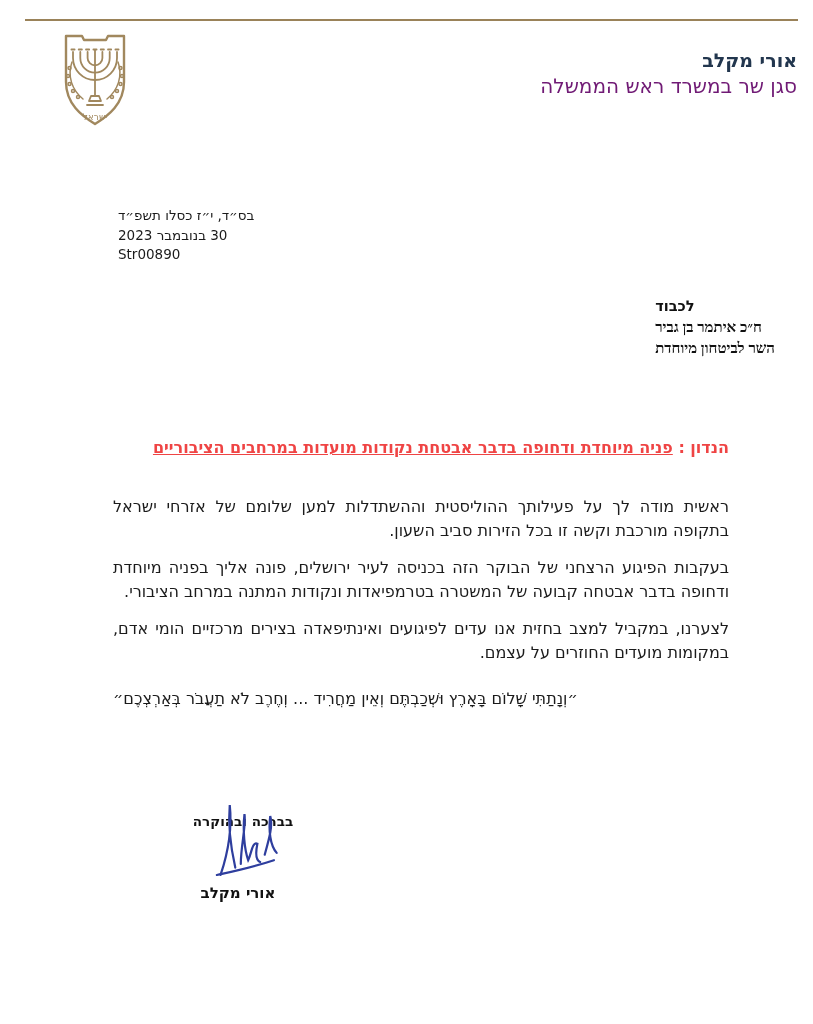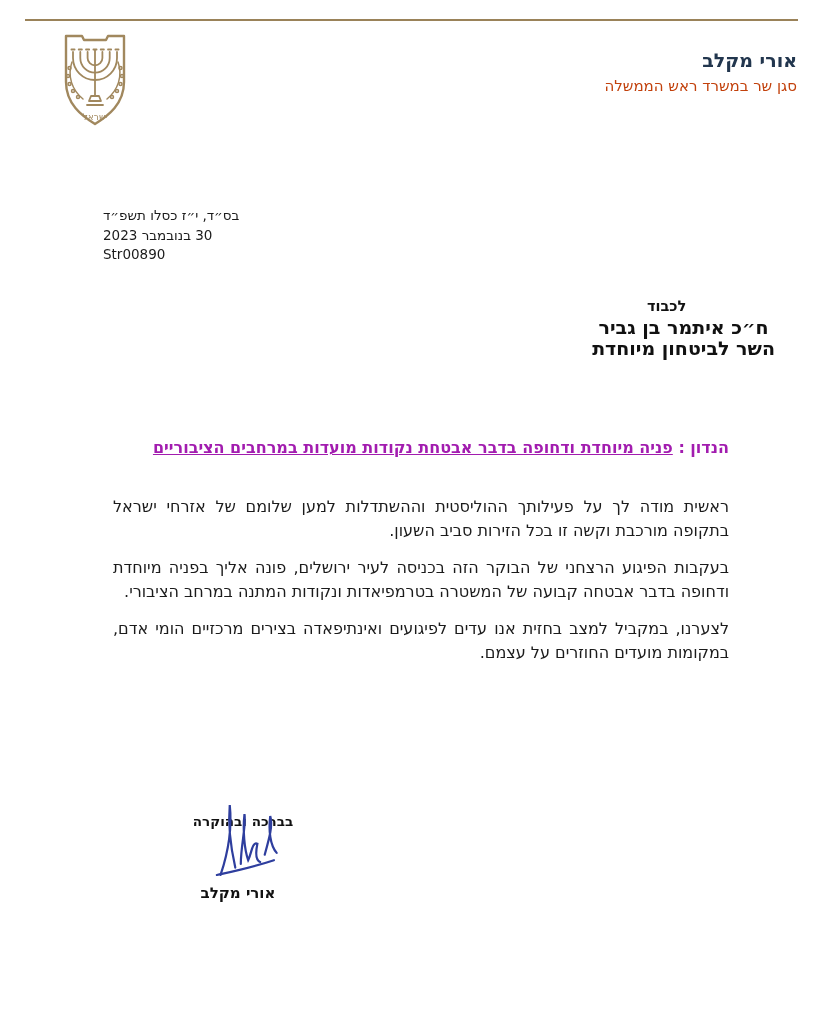--- a/index.html
+++ b/index.html
@@ -19,36 +19,36 @@
   .emblem{
     position:absolute;top:30px;left:58px;width:74px;height:102px;
   }
   .sender{
     position:absolute;top:46px;right:16px;text-align:right;
   }
   .sender-name{
     font-size:19px;font-weight:bold;color:#22364e;line-height:28px;
   }
   .sender-title{
-    font-size:15px;color:#c2410c;line-height:25px;
+    font-size:20px;color:#701a75;line-height:25px;
   }
   .dateblock{
-    position:absolute;top:206px;left:103px;right:auto;
+    position:absolute;top:206px;left:118px;right:auto;
     direction:rtl;text-align:left;
     font-size:13.5px;line-height:19.5px;color:#1b1b1b;
   }
   .addressee{
-    position:absolute;top:296px;right:38px;text-align:center;
+    position:absolute;top:296px;right:38px;text-align:left;
     font-weight:bold;color:#111;
   }
   .addr-salutation{font-size:14.5px;line-height:21px;padding-left:0;padding-right:34px;}
-  .addr-line{font-size:19px;line-height:21px;}
+  .addr-line{font-size:15px;line-height:21px;font-family:Liberation Serif, serif;}
   .subject{
     position:absolute;top:438px;right:84px;left:100px;
-    text-align:right;font-size:16px;font-weight:bold;color:#a21caf;
+    text-align:right;font-size:16px;font-weight:bold;color:#ef4444;
     white-space:nowrap;
   }
   .subject .subject-text{text-decoration:underline;}
   .body-text{
     position:absolute;top:487px;right:84px;left:113px;
     text-align:justify;text-align-last:right;
     font-size:16px;line-height:24px;color:#1b1b1b;
   }
   .body-text p{margin:8px 0 13px 0;}
   .quote{
@@ -119,20 +119,21 @@
 
   <div class="subject">
     <span>הנדון :</span>
     <span class="subject-text">פניה מיוחדת ודחופה בדבר אבטחת נקודות מועדות במרחבים הציבוריים</span>
   </div>
 
   <div class="body-text">
     <p>ראשית מודה לך על פעילותך ההוליסטית וההשתדלות למען שלומם של אזרחי ישראל בתקופה מורכבת וקשה זו בכל הזירות סביב השעון.</p>
     <p>בעקבות הפיגוע הרצחני של הבוקר הזה בכניסה לעיר ירושלים, פונה אליך בפניה מיוחדת ודחופה בדבר אבטחה קבועה של המשטרה בטרמפיאדות ונקודות המתנה במרחב הציבורי.</p>
     <p>לצערנו, במקביל למצב בחזית אנו עדים לפיגועים ואינתיפאדה בצירים מרכזיים הומי אדם, במקומות מועדים החוזרים על עצמם.</p>
+    <div class="quote">״וְנָתַתִּי שָׁלוֹם בָּאָרֶץ וּשְׁכַבְתֶּם וְאֵין מַחֲרִיד ... וְחֶרֶב לֹא תַעֲבֹר בְּאַרְצְכֶם״</div>
   </div>
 
   <div class="sig-block">
     <div class="sig-closing">בברכה ובהוקרה</div>
     <svg class="sig-scrawl" viewBox="0 0 100 100" fill="none" stroke="#2e3e9e" stroke-width="2.4" stroke-linecap="round">
       <path d="M18,88 C24,70 31,40 28,12 C26,34 30,62 34,80"></path>
       <path d="M40,76 C40,56 46,34 44,22 C42,40 44,60 48,72 C52,64 52,52 58,54 C56,64 56,72 61,74"></path>
       <path d="M66,66 C71,48 75,34 72,24 C70,40 72,56 79,64"></path>
       <path d="M14,88 C32,84 52,80 76,72"></path>
     </svg>

